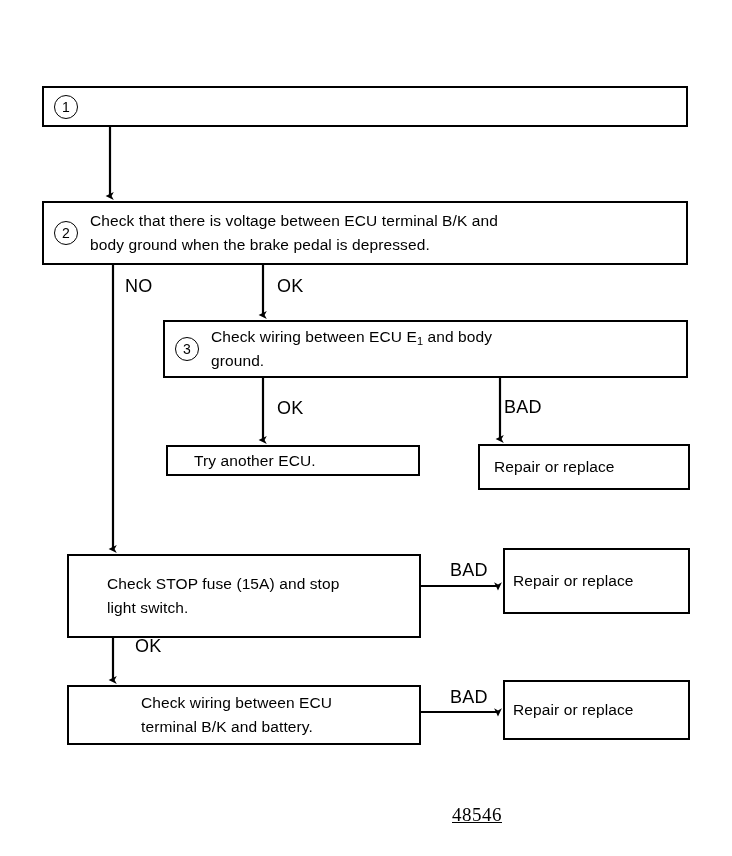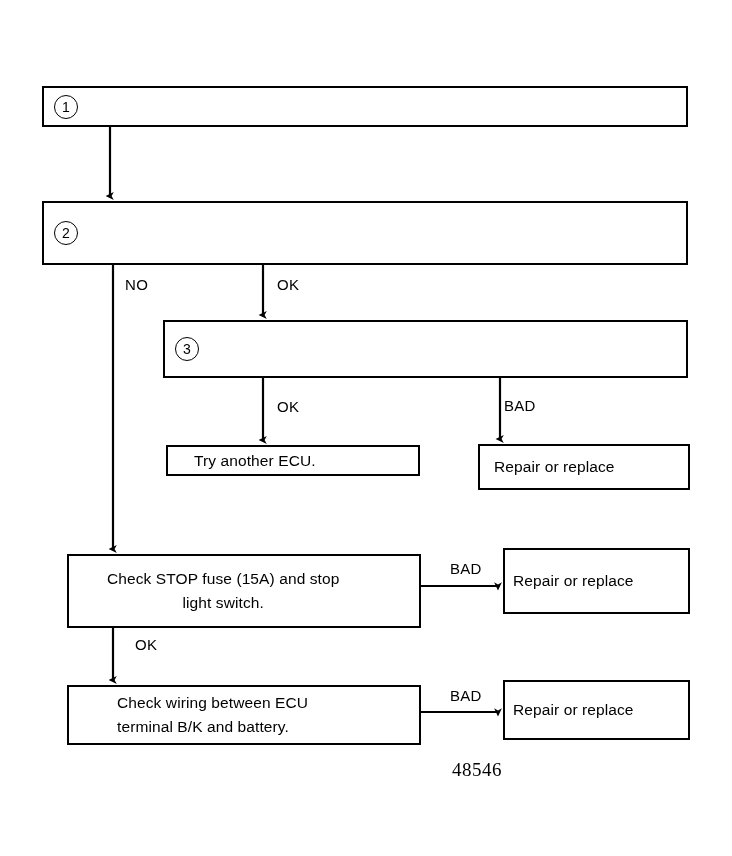--- a/index.html
+++ b/index.html
@@ -59,21 +59,21 @@
   }
   .txt sub {
     font-size: 11px;
     vertical-align: baseline;
     position: relative;
     top: 3px;
   }
   
   .edge-label {
     position: absolute;
-    font-size: 15px;
+    font-size: 18px;
     line-height: 1;
     letter-spacing: 0.3px;
     white-space: nowrap;
   }
   
   .fig-no {
     position: absolute;
     font-family: "Liberation Serif", serif;
     font-size: 19px;
     letter-spacing: 0.5px;
@@ -118,57 +118,61 @@
 
   <div class="box" style="left:42px; top:86px; width:646px; height:41px;">
     <div class="body">
       <span class="marker">1</span>
     </div>
   </div>
 
   <div class="box" style="left:42px; top:201px; width:646px; height:64px;">
     <div class="body">
       <span class="marker">2</span>
+      <span class="txt">Check that there is voltage between ECU terminal B/K and
+body ground when the brake pedal is depressed.</span>
     </div>
   </div>
 
   <div class="box" style="left:163px; top:320px; width:525px; height:58px;">
     <div class="body">
       <span class="marker">3</span>
+      <span class="txt"><span>Check wiring between ECU E</span><sub>1</sub><span> and body
+ground.</span></span>
     </div>
   </div>
 
   <div class="box" style="left:166px; top:445px; width:254px; height:31px;">
     <div class="body">
       <span class="txt" style="margin-left:26px;">Try another ECU.</span>
     </div>
   </div>
 
   <div class="box" style="left:478px; top:444px; width:212px; height:46px;">
     <div class="body">
       <span class="txt" style="margin-left:14px;">Repair or replace</span>
     </div>
   </div>
 
-  <div class="box" style="left:67px; top:554px; width:354px; height:74px;text-align:center;">
+  <div class="box" style="left:67px; top:554px; width:354px; height:84px;">
     <div class="body">
       <span class="txt" style="margin-left:38px;">Check STOP fuse (15A) and stop
 light switch.</span>
     </div>
   </div>
 
   <div class="box" style="left:503px; top:548px; width:187px; height:66px;">
     <div class="body">
       <span class="txt" style="margin-left:8px;">Repair or replace</span>
     </div>
   </div>
 
   <div class="box" style="left:67px; top:685px; width:354px; height:60px;">
     <div class="body">
-      <span class="txt" style="margin-left:48px;">Check wiring between ECU
+      <span class="txt" style="margin-left:72px;">Check wiring between ECU
 terminal B/K and battery.</span>
     </div>
   </div>
 
   <div class="box" style="left:503px; top:680px; width:187px; height:60px;">
     <div class="body">
       <span class="txt" style="margin-left:8px;">Repair or replace</span>
     </div>
   </div>
 
@@ -179,15 +183,15 @@
   <span class="edge-label" style="left:277px; top:399px;">OK</span>
 
   <span class="edge-label" style="left:504px; top:398px;">BAD</span>
 
   <span class="edge-label" style="left:450px; top:561px;">BAD</span>
 
   <span class="edge-label" style="left:135px; top:637px;">OK</span>
 
   <span class="edge-label" style="left:450px; top:688px;">BAD</span>
 
-  <span class="fig-no" style="left:452px; top:759px;">48546</span>
+  <span class="fig-no" style="left:452px; top:804px;text-decoration:underline;">48546</span>
 
 </div>
 
 </body></html>

